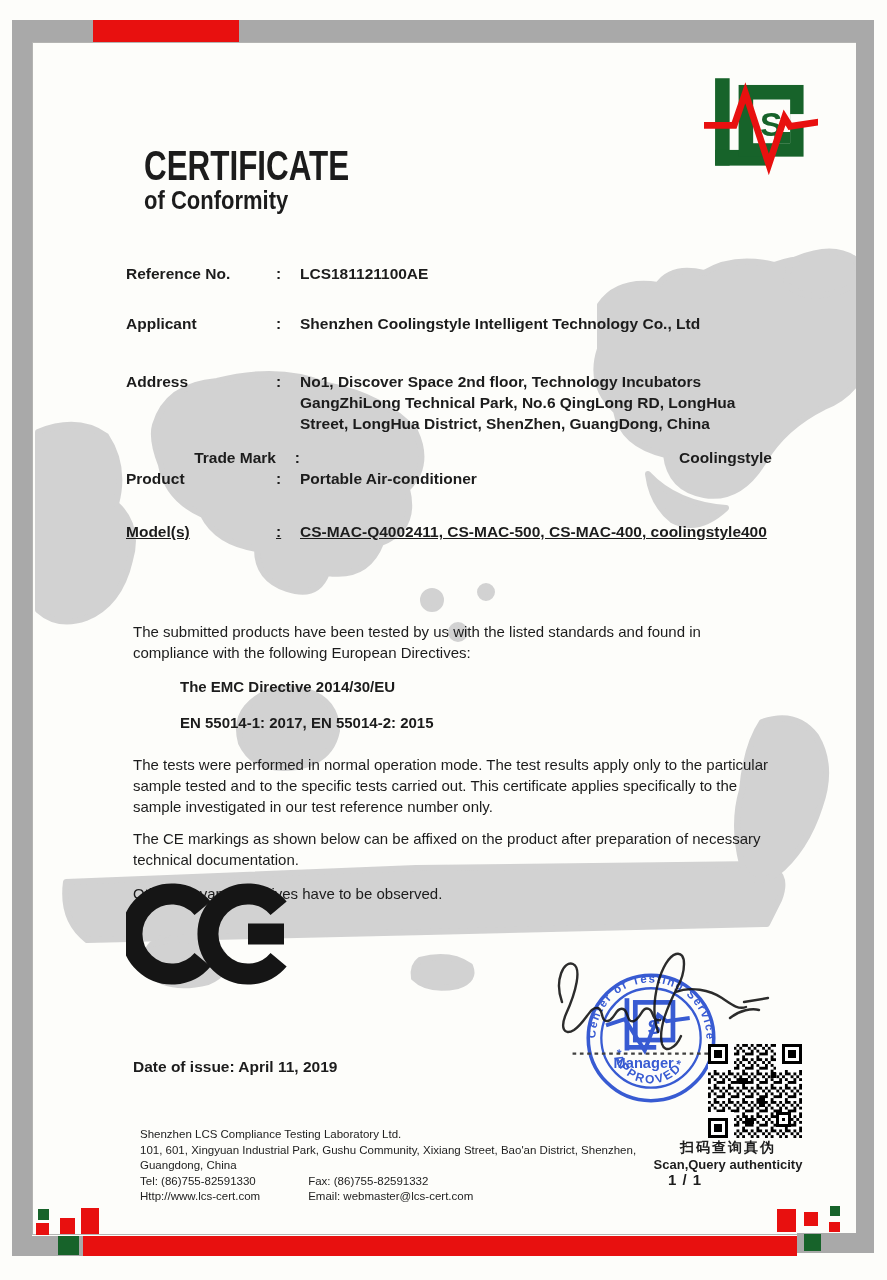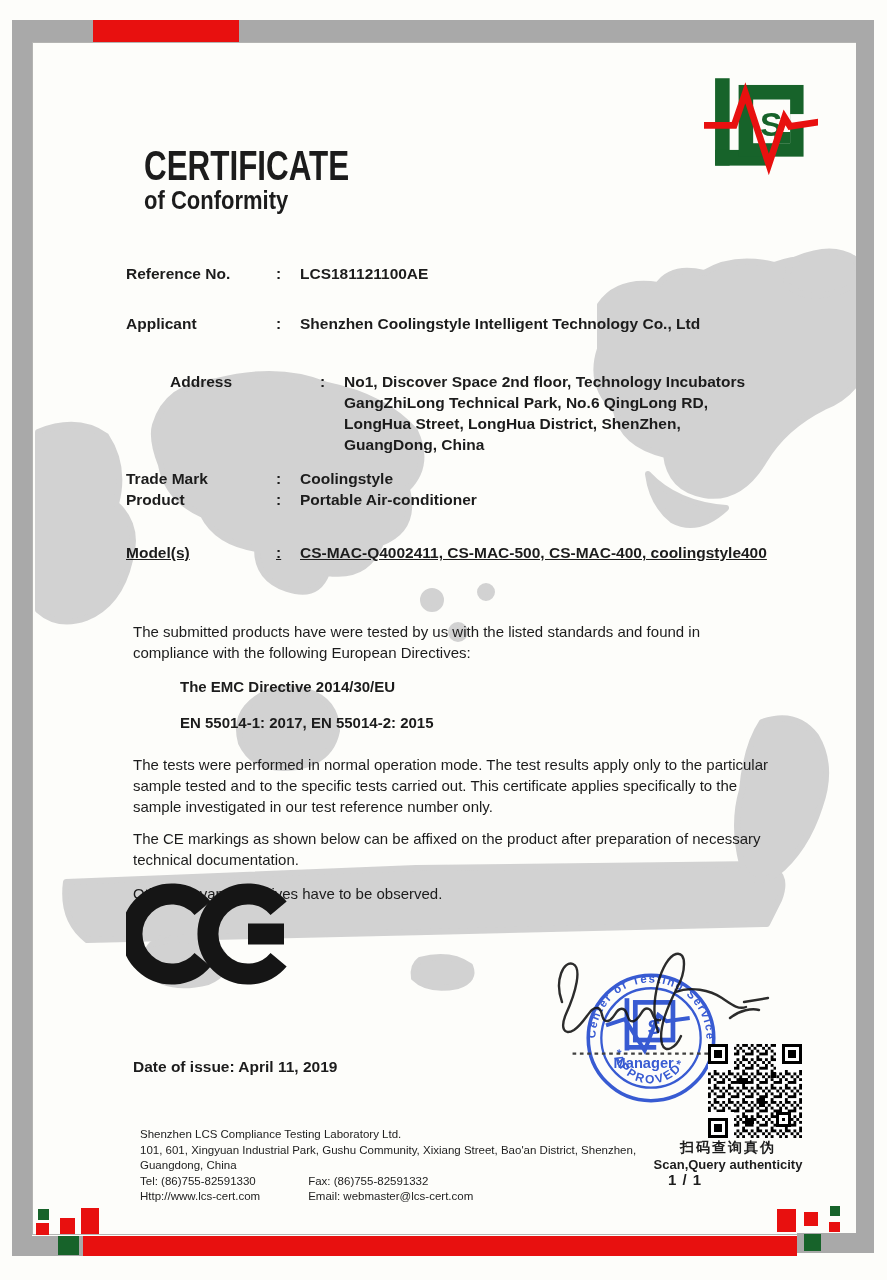--- a/index.html
+++ b/index.html
@@ -19,21 +19,21 @@
   .content{position:absolute;inset:0;z-index:2;}
   .title{position:absolute;left:144px;top:141px;font-size:43px;font-weight:bold;
          letter-spacing:0;transform:scaleX(.73);transform-origin:left top;white-space:nowrap;}
   .subtitle{position:absolute;left:144px;top:186px;font-size:25px;font-weight:bold;
             transform:scaleX(.88);transform-origin:left top;white-space:nowrap;}
   .fields{position:absolute;left:126px;top:263px;width:650px;font-size:15.5px;font-weight:bold;line-height:21px;}
   .frow{display:flex;align-items:flex-start;}
   .flabel{width:150px;flex:none;}
   .fcolon{width:24px;flex:none;}
   .fvalue{width:472px;}
-  .g30{margin-top:29px;}.g38{margin-top:37px;margin-left:44px;}.g13{margin-top:13px;}.g39{}.g33{margin-top:32px;text-decoration:underline;}
+  .g30{margin-top:29px;}.g38{margin-top:37px;}.g13{margin-top:13px;text-align:right;}.g39{}.g33{margin-top:32px;text-decoration:underline;}
   .statements{position:absolute;left:133px;top:621px;width:644px;font-size:15px;line-height:21px;}
   .statements p{margin:0 0 13px 0;}
   .statements p.b{font-weight:bold;margin-bottom:15px;margin-left:47px;}
   .statements p.gap{margin-bottom:21px;}
   .statements p.tests{margin-bottom:11px;}
   .dateline{position:absolute;left:133px;top:1035px;font-size:15.5px;font-weight:bold;margin-top:23px;}
   .pagenum{position:absolute;left:668px;top:1171px;font-size:15px;font-weight:bold;letter-spacing:1px;}
   .footer{position:absolute;left:140px;top:1127px;width:530px;font-size:11.5px;line-height:15.5px;color:#222;}
   .fcol1{display:inline-block;width:165px;}
   .qrwrap{position:absolute;left:708px;top:1044px;width:94px;height:94px;}
@@ -134,21 +134,21 @@
         <div class="fvalue">Portable Air-conditioner</div>
       </div>
       <div class="frow g33">
         <div class="flabel">Model(s)</div>
         <div class="fcolon">:</div>
         <div class="fvalue">CS-MAC-Q4002411, CS-MAC-500, CS-MAC-400, coolingstyle400</div>
       </div>
     </div>
 
     <div class="statements">
-      <p>The submitted products have were tested by us with the listed standards and found in compliance with the following European Directives:</p>
+      <p>The submitted products have been tested by us with the listed standards and found in compliance with the following European Directives:</p>
       <p class="b">The EMC Directive 2014/30/EU</p>
       <p class="b gap">EN 55014-1: 2017, EN 55014-2: 2015</p>
       <p class="tests">The tests were performed in normal operation mode. The test results apply only to the particular sample tested and to the specific tests carried out. This certificate applies specifically to the sample investigated in our test reference number only.</p>
       <p>The CE markings as shown below can be affixed on the product after preparation of necessary technical documentation.</p>
       <p>Other relevant Directives have to be observed.</p>
     </div>
 
     <div class="cewrap">
       <svg width="168" height="116" viewBox="0 0 168 116">
         <path d="M76.6,32.3 A40,40 0 1 0 76.6,83.7" fill="none" stroke="#151515" stroke-width="21"></path>

